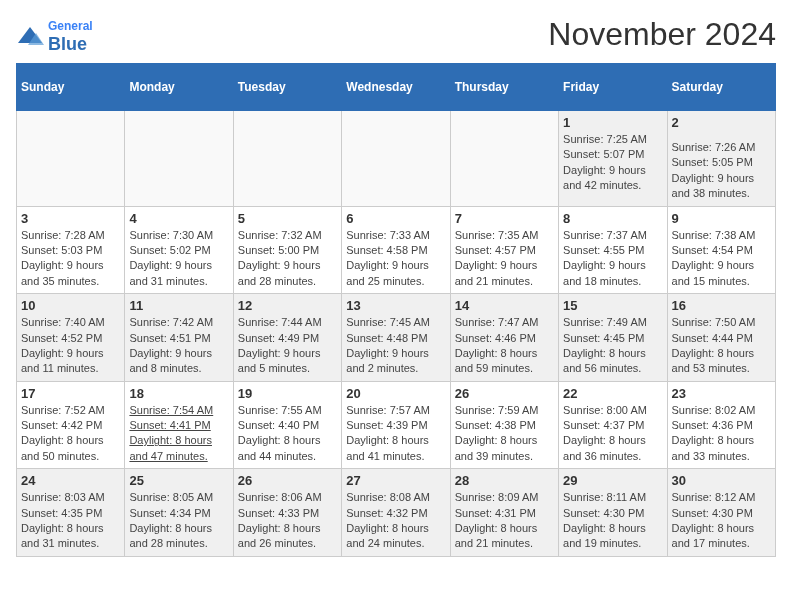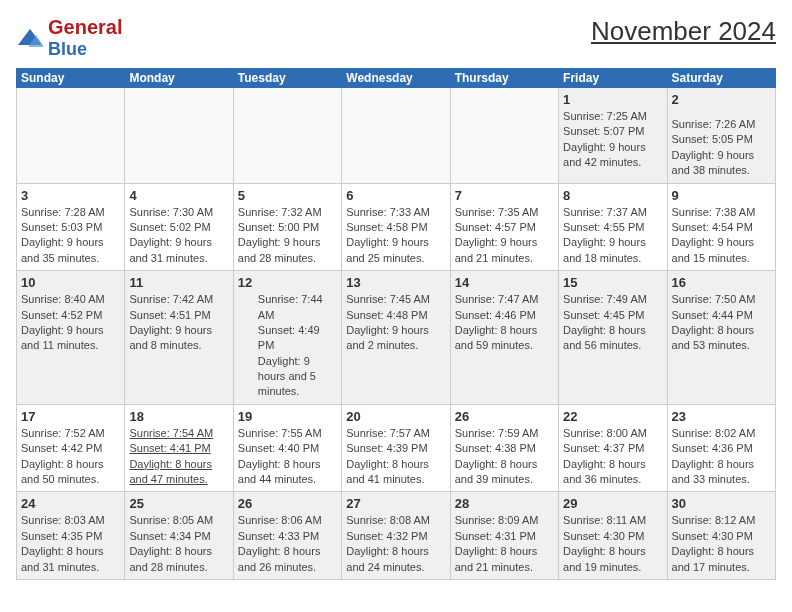--- a/index.html
+++ b/index.html
@@ -22,40 +22,39 @@
       gap: 4px;
     }
     .logo-icon {
       width: 28px;
       height: 22px;
     }
     .title-block {
       text-align: right;
     }
     .month-title {
-      font-size: 26px;
+      font-size: 32px;
       font-weight: normal;
       color: #333;
-      text-decoration: underline;
     }
     .location {
       font-size: 16px;
       color: #555;
     }
     table {
       width: 100%;
       border-collapse: collapse;
       table-layout: fixed;
     }
     th {
       background-color: #2e6db4;
       color: #fff;
       font-size: 12px;
       font-weight: bold;
-      padding: 2px 4px;
+      padding: 16px 4px;
       text-align: left;
       border: 1px solid #2e6db4;
     }
     td {
       vertical-align: top;
       border: 1px solid #ccc;
       padding: 4px;
       font-size: 10px;
       color: #333;
       height: 80px;
@@ -83,21 +82,21 @@
 </head>
 <body>
 
 <div class="header">
   <div class="logo">
     <svg class="logo-icon" viewBox="0 0 28 22" xmlns="http://www.w3.org/2000/svg">
       <polygon points="14,2 26,18 2,18" fill="#2e6db4"></polygon>
       <polygon points="20,8 28,20 12,20" fill="#5b9bd5" opacity="0.7"></polygon>
     </svg>
     <div>
-      <span style="font-size:20px;font-weight:bold;color:#b91c1c;">General</span><br>
+      <span style="font-size:12px;font-weight:bold;color:#3b82f6;">General</span><br>
       <span style="font-size:18px;font-weight:bold;color:#2e6db4;">Blue</span>
     </div>
   </div>
   <div class="title-block">
     <div class="month-title">November 2024</div>
   </div>
 </div>
 
 <table>
   <thead>
@@ -171,33 +170,33 @@
         <td>
           <span class="day-num">9</span>
           <div class="day-info" style="white-space: pre-line;">Sunrise: 7:38 AM
 Sunset: 4:54 PM
 Daylight: 9 hours and 15 minutes.</div>
         </td>
       </tr>
       <tr>
         <td class="shaded">
           <span class="day-num">10</span>
-          <div class="day-info" style="white-space: pre-line;">Sunrise: 8:40 AM
+          <div class="day-info" style="white-space: pre-line;">Sunrise: 7:40 AM
 Sunset: 4:52 PM
 Daylight: 9 hours and 11 minutes.</div>
         </td>
         <td class="shaded">
           <span class="day-num">11</span>
           <div class="day-info" style="white-space: pre-line;">Sunrise: 7:42 AM
 Sunset: 4:51 PM
 Daylight: 9 hours and 8 minutes.</div>
         </td>
         <td class="shaded">
           <span class="day-num">12</span>
-          <div class="day-info" style="white-space: pre-line; margin-left: 20px;">Sunrise: 7:44 AM
+          <div class="day-info" style="white-space: pre-line;">Sunrise: 7:44 AM
 Sunset: 4:49 PM
 Daylight: 9 hours and 5 minutes.</div>
         </td>
         <td class="shaded">
           <span class="day-num">13</span>
           <div class="day-info" style="white-space: pre-line;">Sunrise: 7:45 AM
 Sunset: 4:48 PM
 Daylight: 9 hours and 2 minutes.</div>
         </td>
         <td class="shaded">

